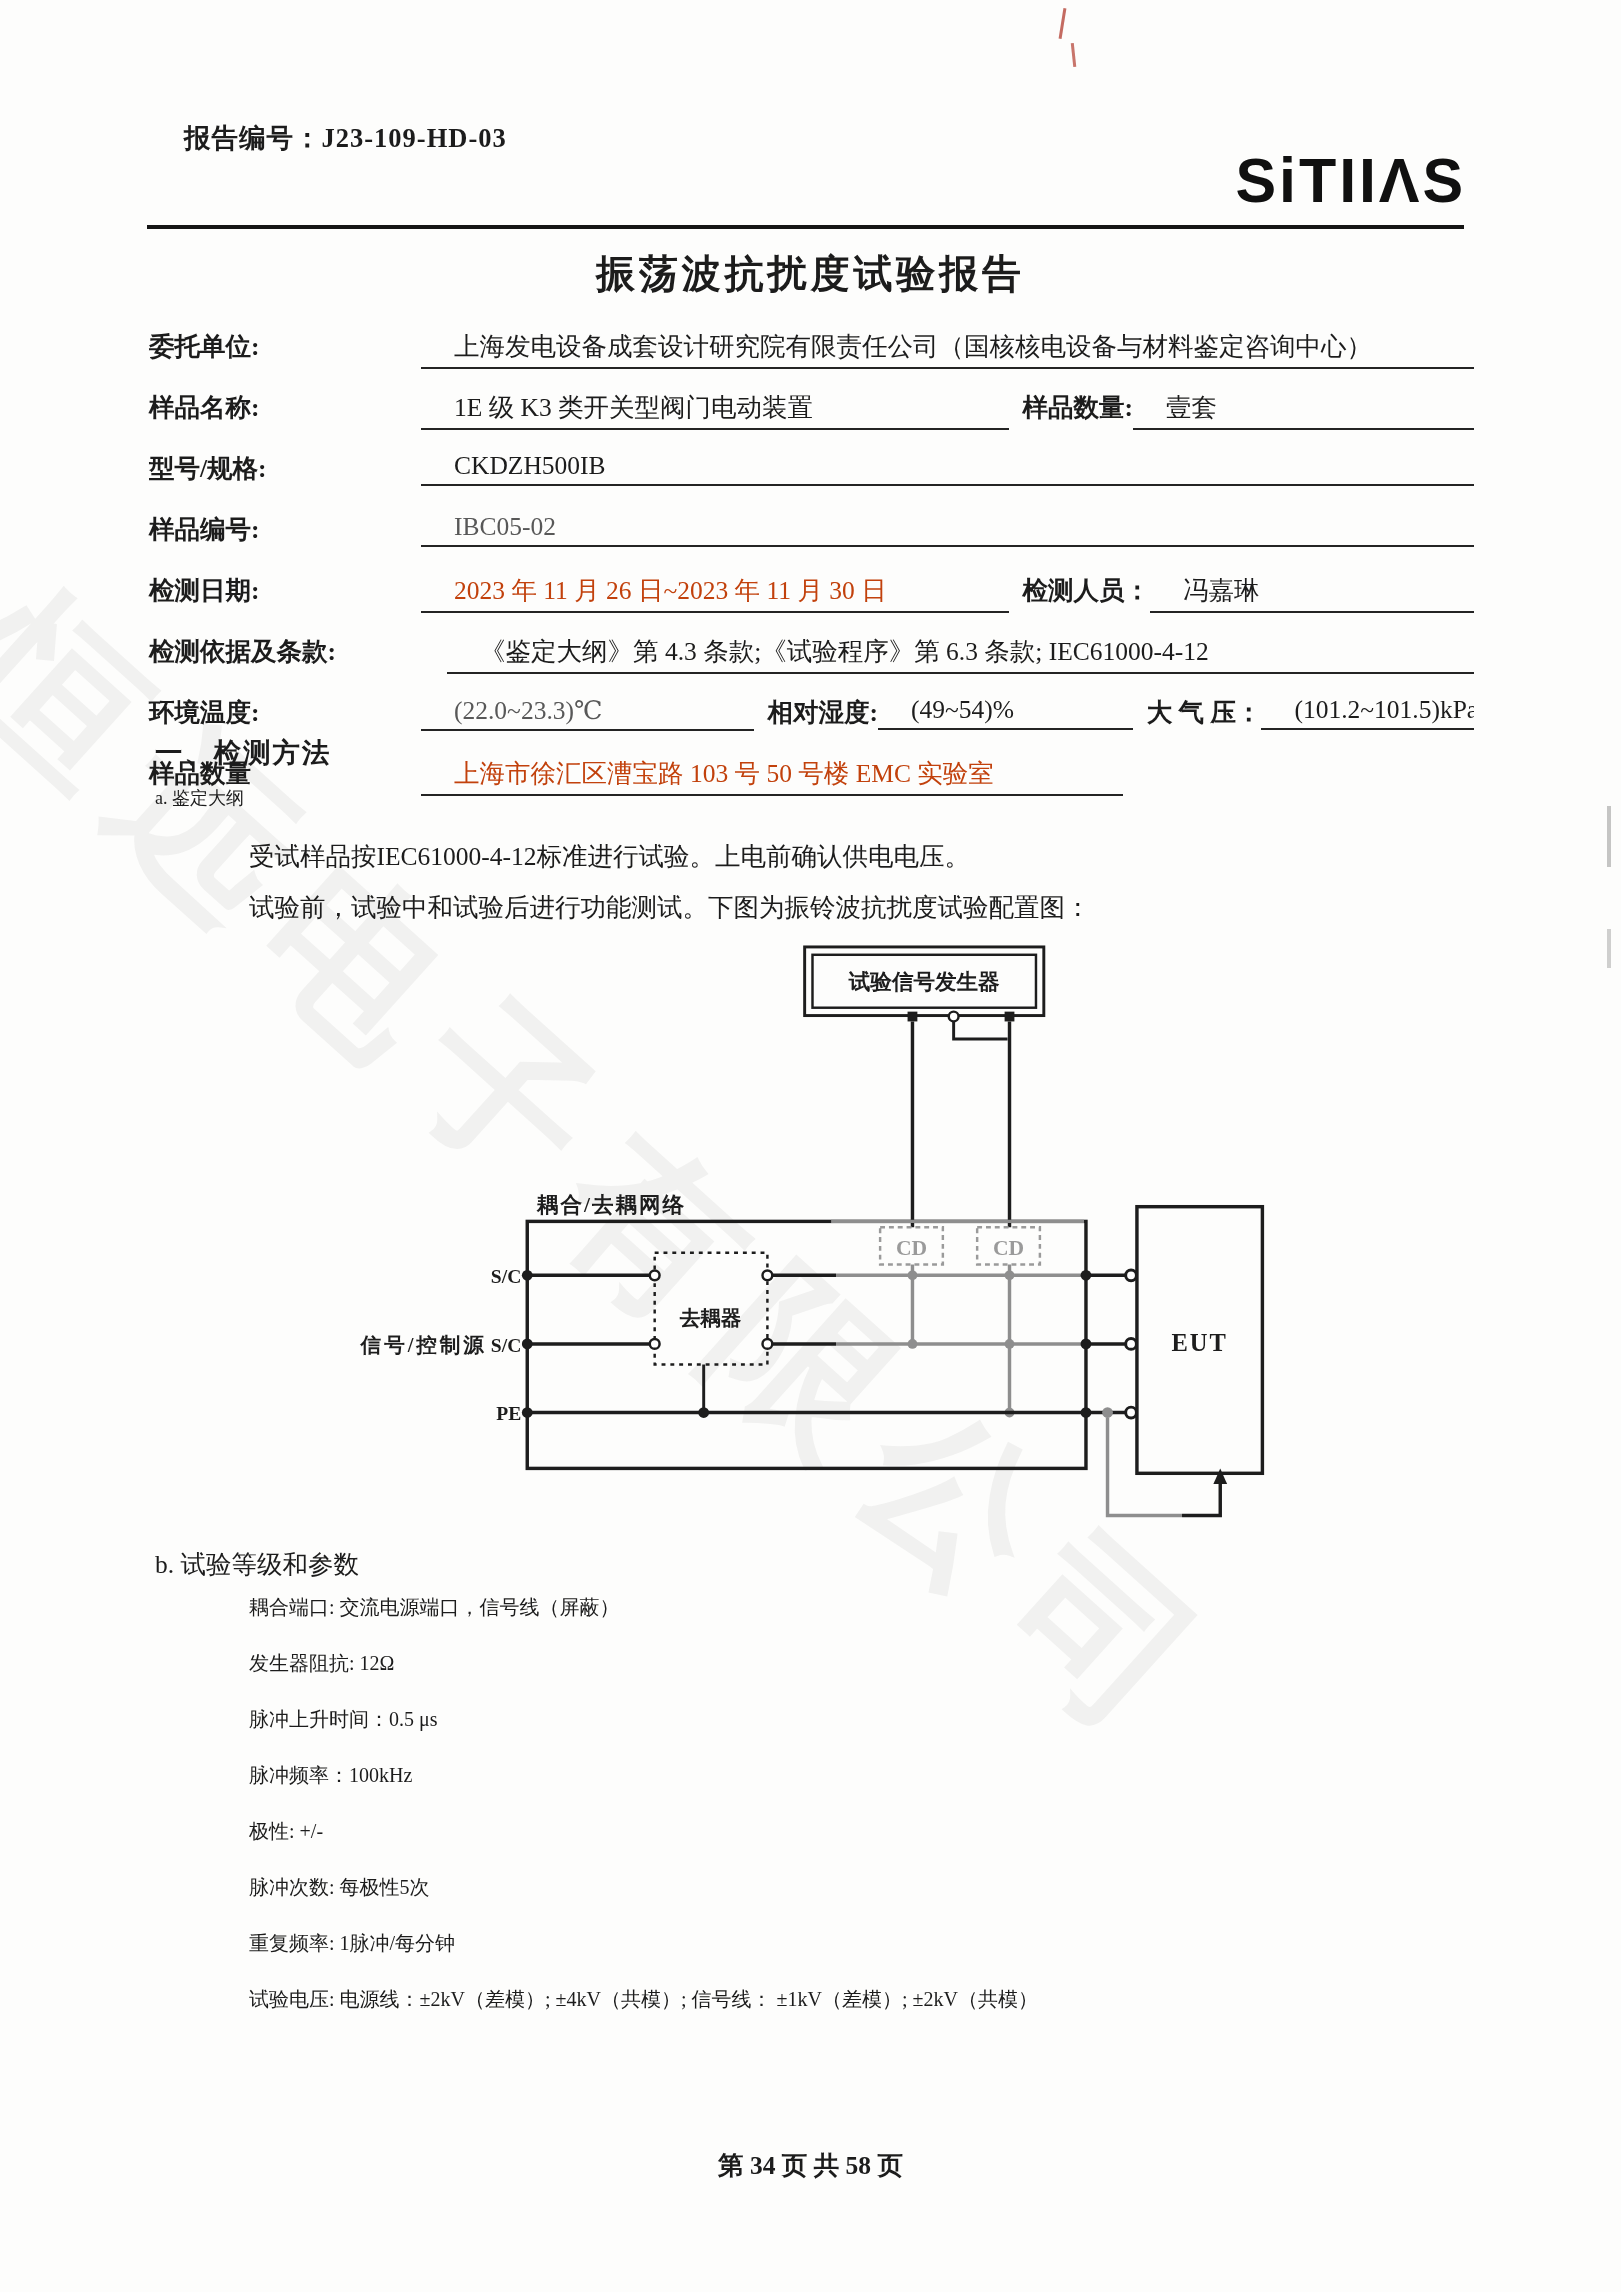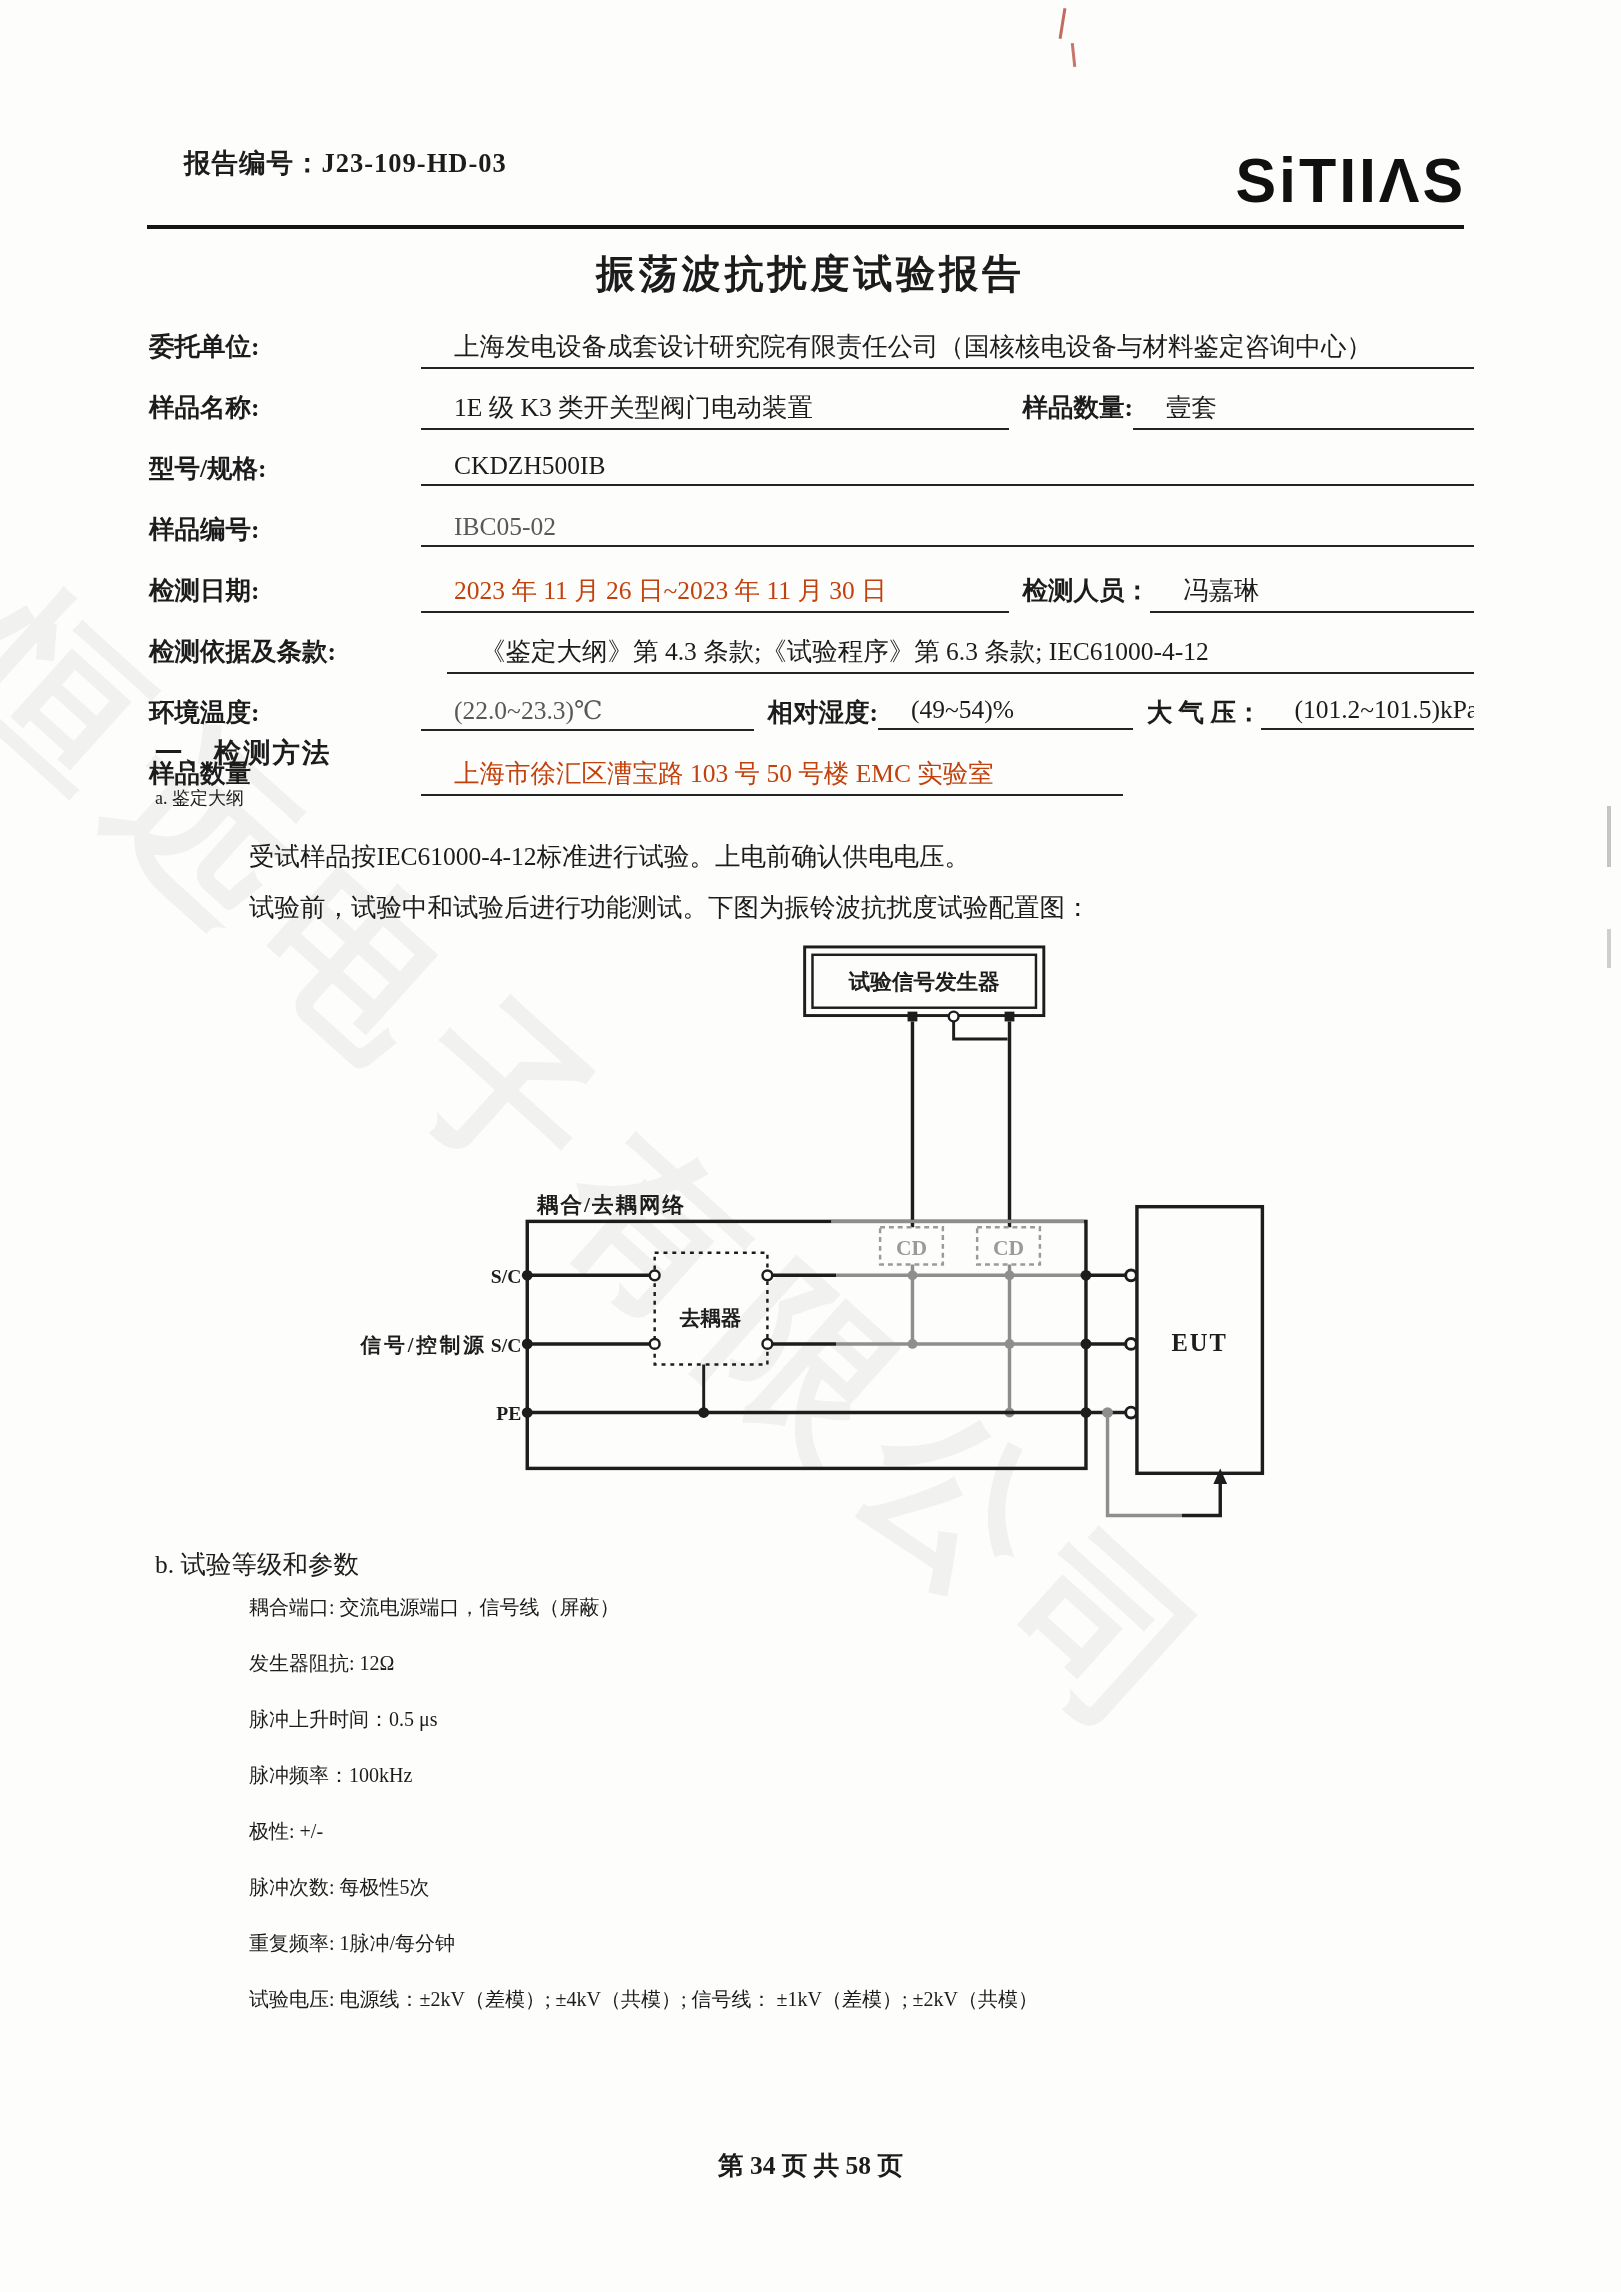--- a/index.html
+++ b/index.html
@@ -3,21 +3,21 @@
 <meta charset="utf-8">
 <style>
   html,body{margin:0;padding:0;background:#9a9a9a;}
   .page{
     position:relative;width:1621px;height:2293px;background:#fdfdfc;
     font-family:"Liberation Serif","DejaVu Serif",serif;color:#1c1c1c;
     overflow:hidden;
   }
   .abs{position:absolute;}
   
-  .report-no{left:184px;top:120px;font-size:26.5px;font-weight:bold;letter-spacing:1px;margin-top:25px;}
+  .report-no{left:184px;top:120px;font-size:26.5px;font-weight:bold;letter-spacing:1px;}
   .logo{right:155px;top:145px;font-family:"Liberation Sans","DejaVu Sans",sans-serif;
         font-size:61px;font-weight:bold;letter-spacing:2.9px;transform:scaleY(1.04);color:#101010;}
   .toprule{left:147px;top:225px;width:1317px;height:3.9px;background:#151515;}
   .title{left:0;top:247px;width:1621px;text-align:center;font-size:39px;font-weight:bold;letter-spacing:3.9px;}
   
   .form{left:149px;top:329px;width:1325px;}
   .frow{display:flex;align-items:flex-start;height:61px;}
   .flabel{font-size:25.5px;font-weight:bold;white-space:nowrap;padding-bottom:2.9px;}
   .flabel2{font-size:25.5px;font-weight:bold;white-space:nowrap;padding-bottom:2.9px;padding-left:13.7px;}
   .fval{font-size:25.5px;border-bottom:2.9px solid #242424;padding:0 5.9px 2.9px 33px;white-space:nowrap;overflow:hidden;}

